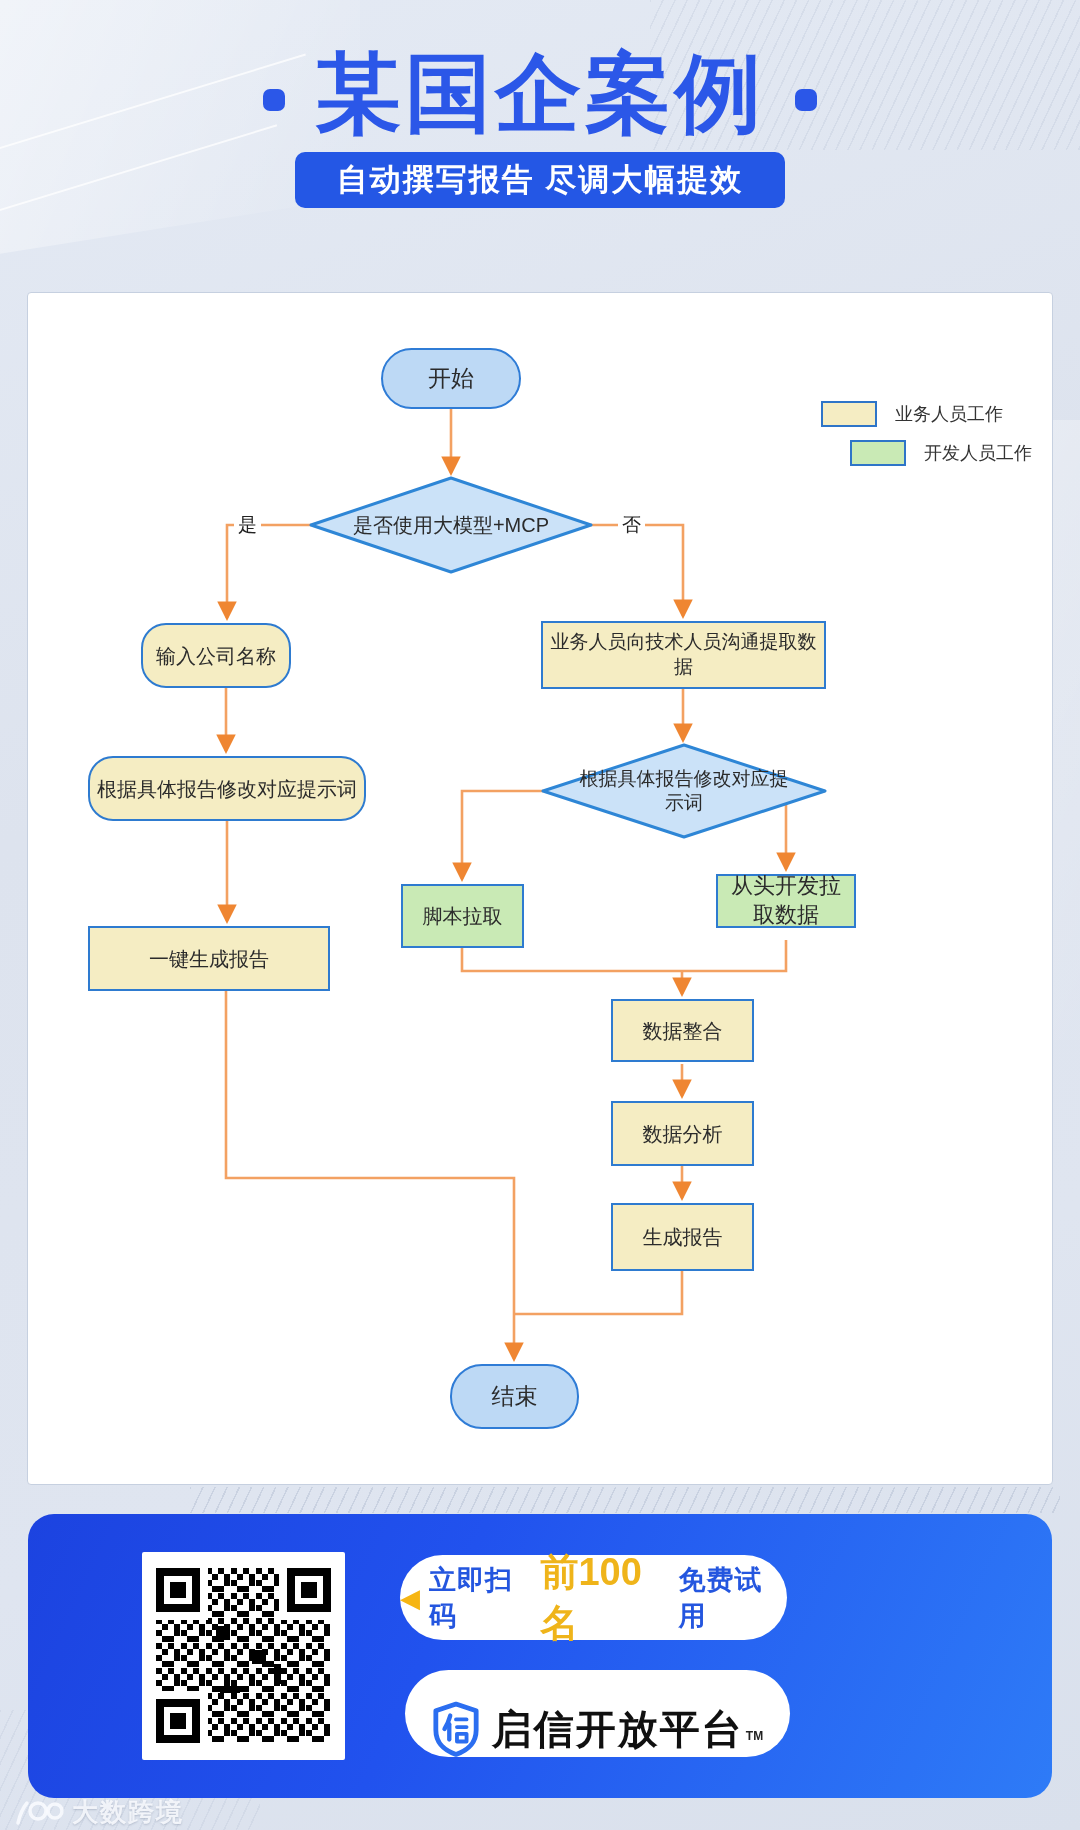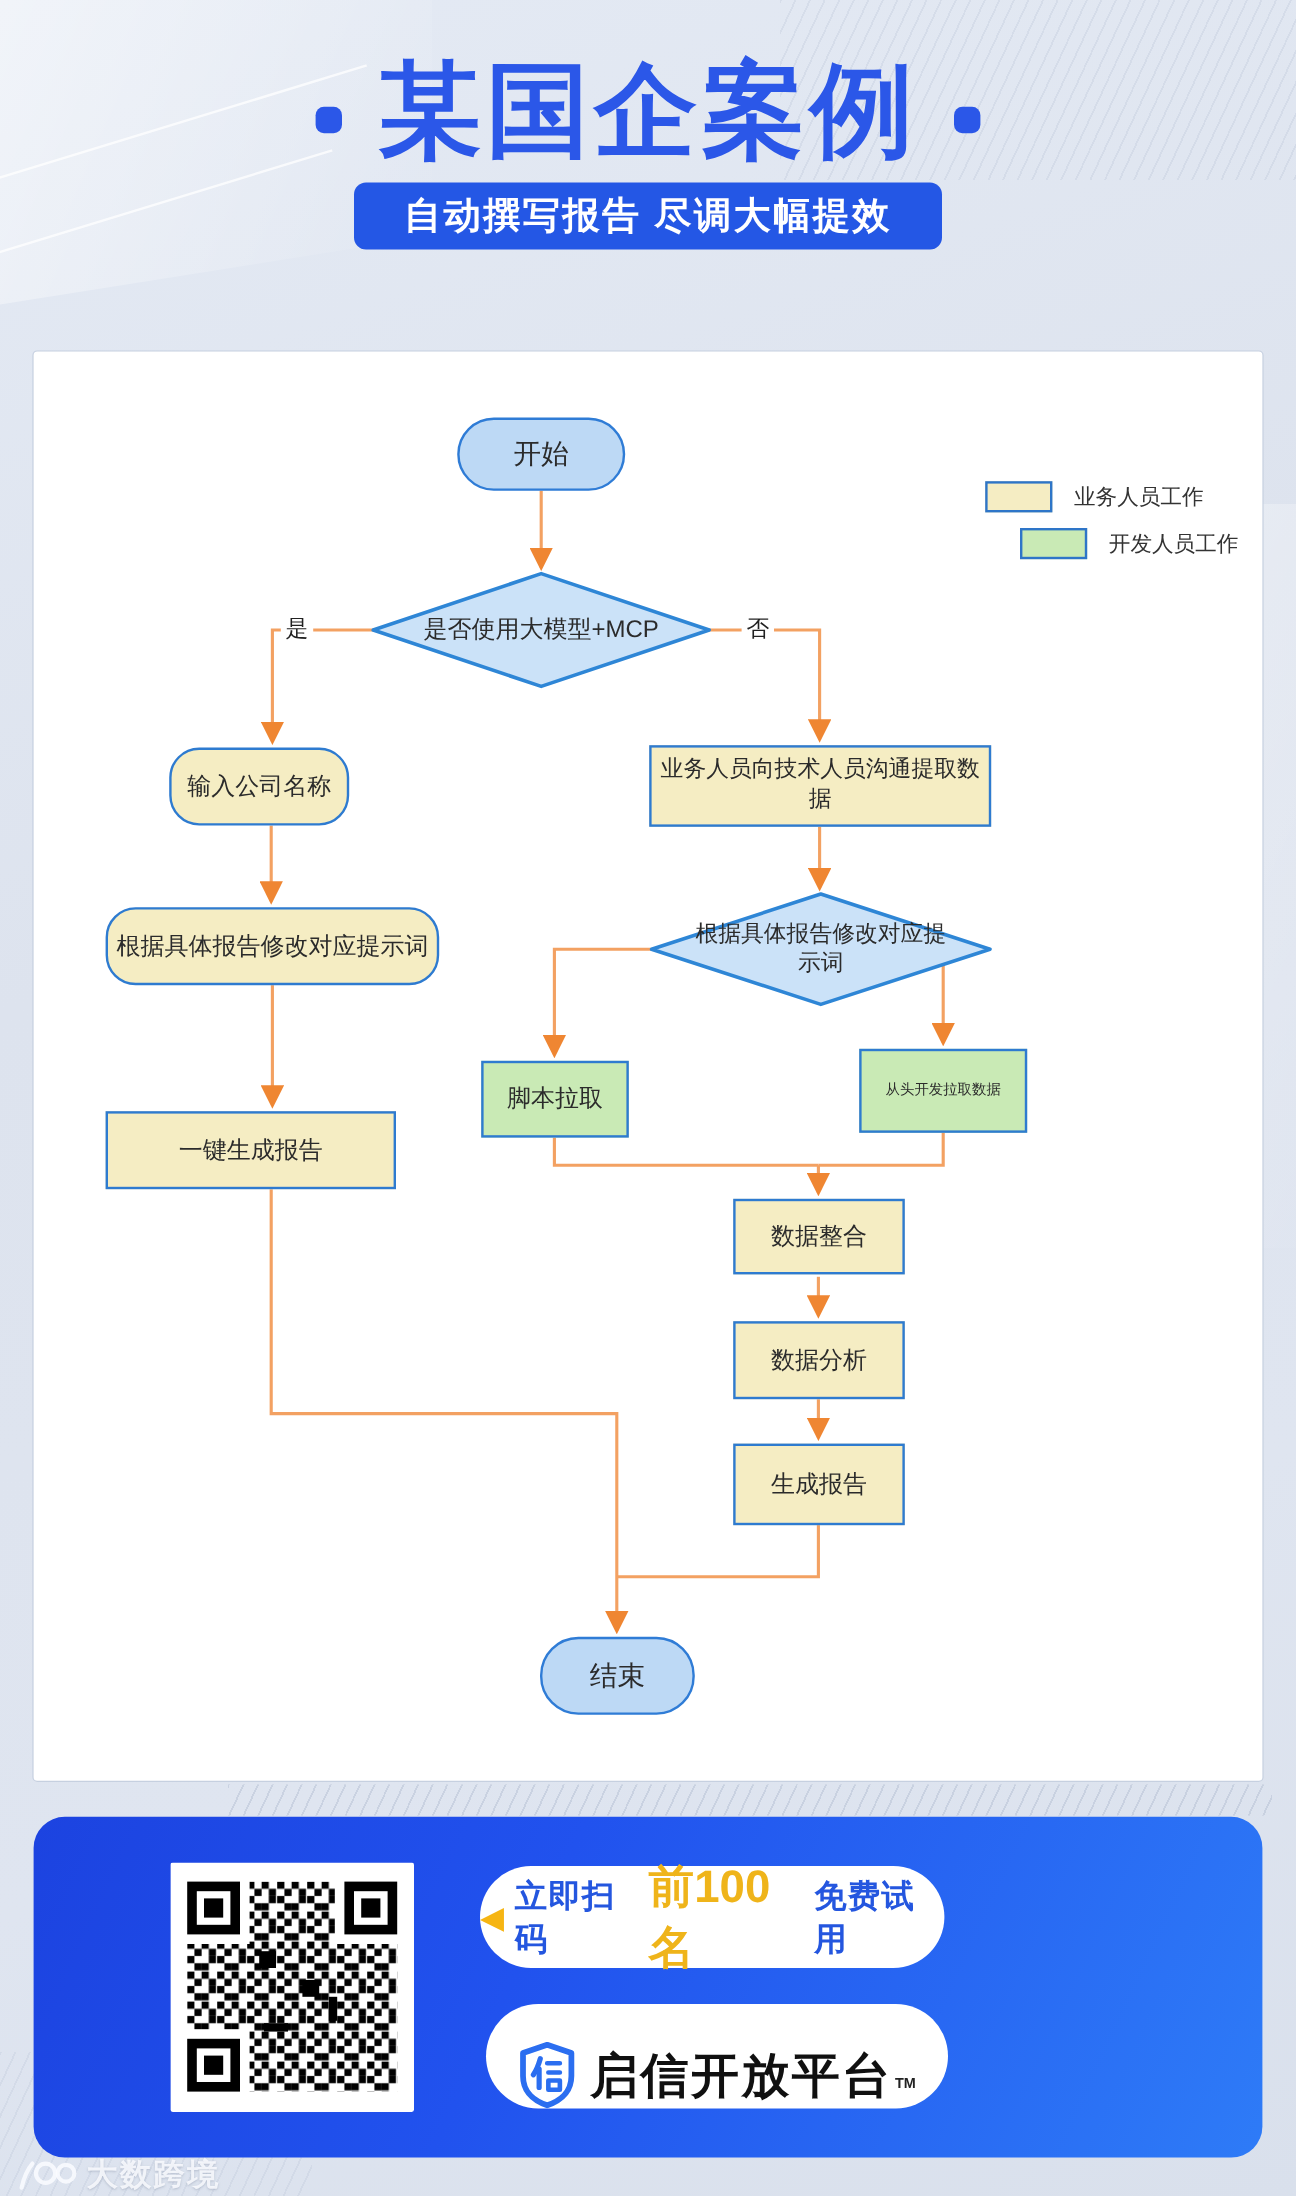--- a/index.html
+++ b/index.html
@@ -59,21 +59,21 @@
   .legend-swatch{width:56px;height:26px;border:2.5px solid #2e75c8;box-sizing:border-box;}
   .legend-label{font-size:18px;color:#333;}
 
   
   .n-start{left:353px;top:55px;width:140px;height:61px;}
   .n-input{left:113px;top:330px;width:150px;height:65px;border-radius:25px;}
   .n-prompt{left:60px;top:463px;width:278px;height:65px;border-radius:25px;}
   .n-oneclick{left:60px;top:633px;width:242px;height:65px;}
   .n-comm{left:513px;top:328px;width:285px;height:68px;font-size:19px;}
   .n-script{left:373px;top:591px;width:123px;height:64px;}
-  .n-dev{left:688px;top:581px;width:140px;height:70px;font-size:12px;}
+  .n-dev{left:688px;top:581px;width:140px;height:54px;font-size:22px;}
   .n-integration{left:583px;top:706px;width:143px;height:63px;}
   .n-analysis{left:583px;top:808px;width:143px;height:65px;}
   .n-genreport{left:583px;top:910px;width:143px;height:68px;}
   .n-end{left:422px;top:1071px;width:129px;height:65px;}
   .d1-label{left:303px;top:205px;width:240px;height:54px;font-size:20px;}
   .d2-label{left:546px;top:475px;width:220px;height:46px;font-size:19px;}
   .lbl-yes{left:206px;top:219px;}
   .lbl-no{left:590px;top:219px;}
   .lg1{left:793px;top:108px;}
   .lg2{left:822px;top:147px;}

